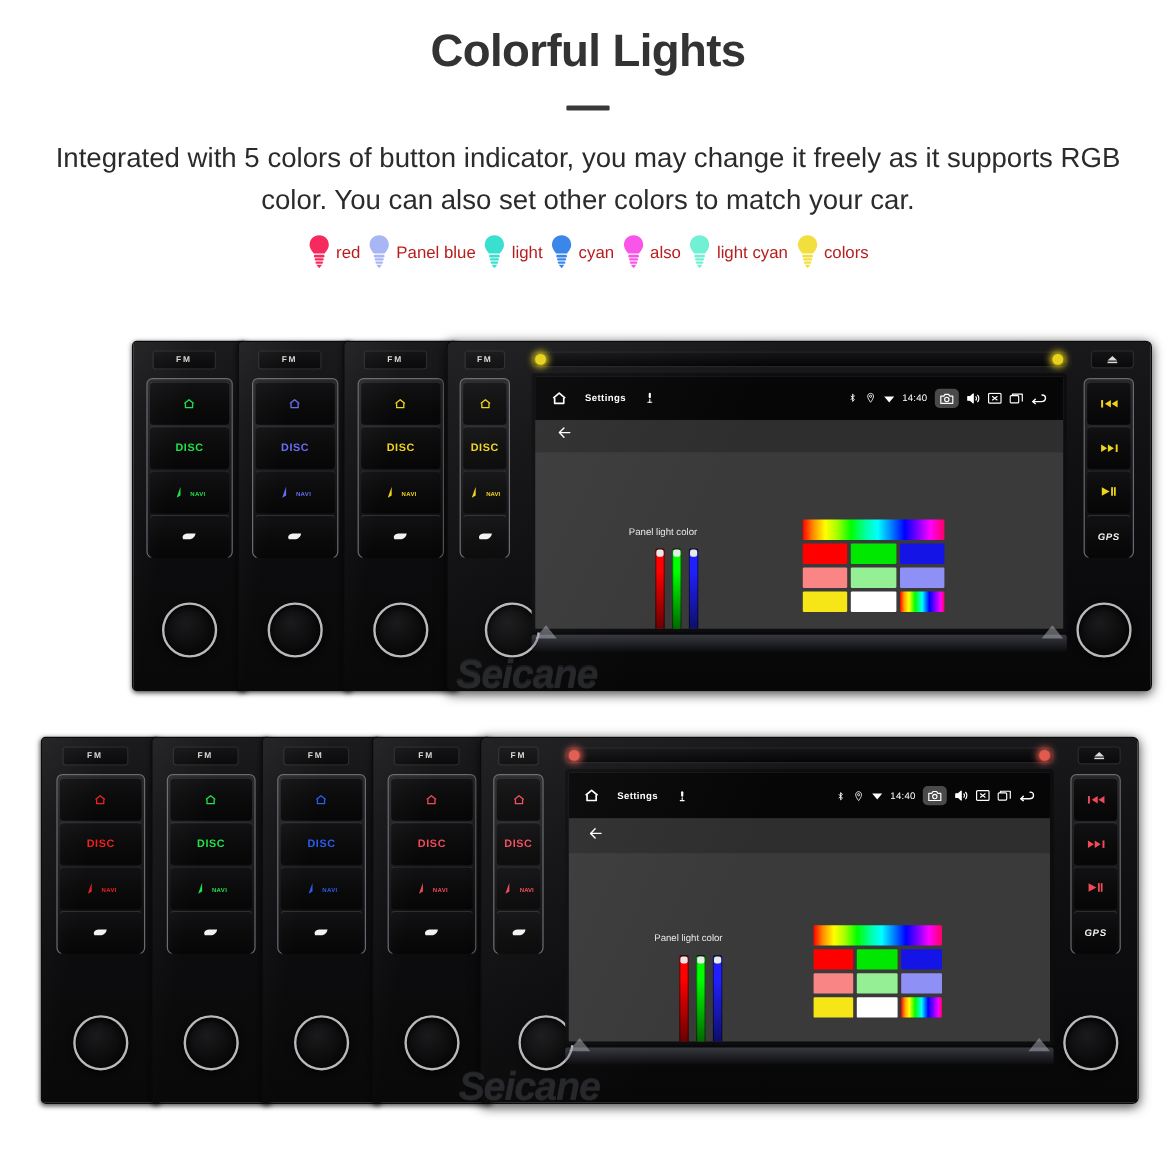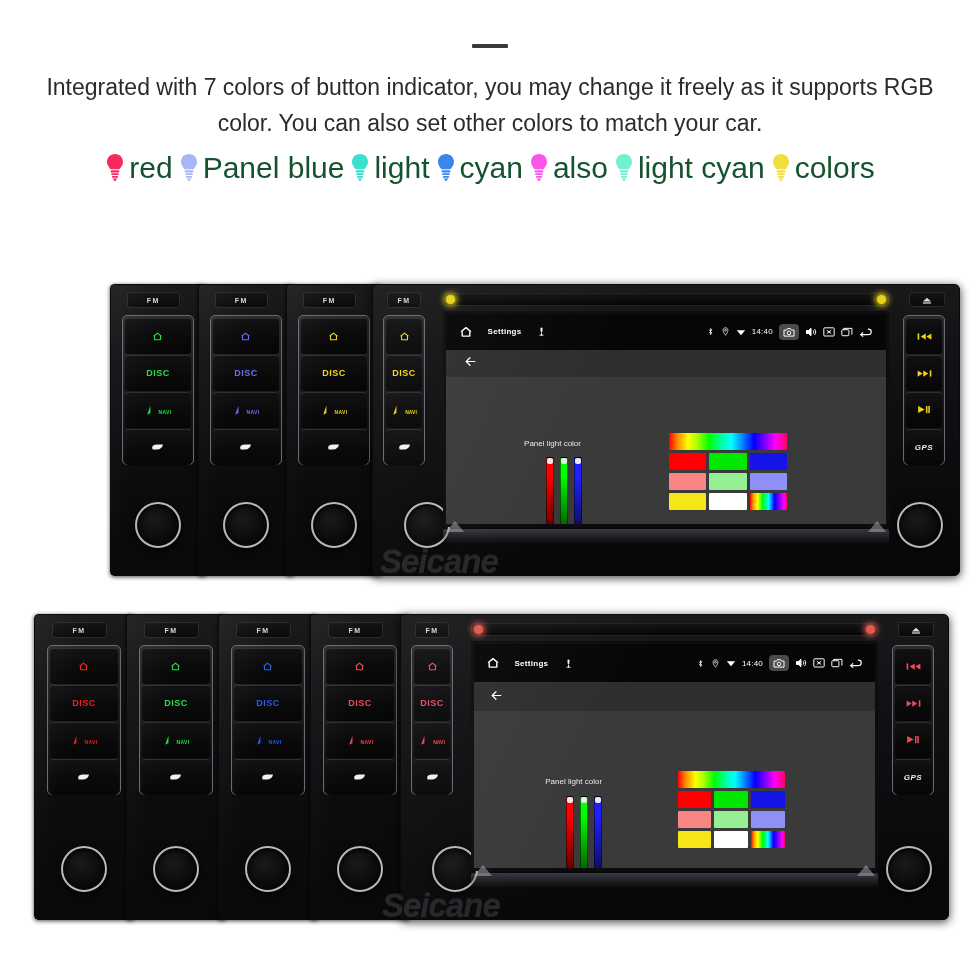--- a/index.html
+++ b/index.html
@@ -27,21 +27,21 @@
     text-align: center;
   }
 
   
   .legend {
     margin: 10px auto 0 auto; width: 940px;
     display: flex; align-items: center; justify-content: center;
     gap: 6px;
   }
   .legend-item { display: flex; align-items: center; gap: 4px; }
-  .legend-label { font-size: 30px; color: #14532d; white-space: nowrap; }
+  .legend-label { font-size: 14px; color: #b91c1c; white-space: nowrap; }
   .bulb { width: 20px; height: 30px; display:block; }
 
   
   .group { position: absolute; }
   .group-top { left: 110px; top: 284px; width: 765px; height: 295px; }
   .group-bottom { left: 34px; top: 614px; width: 915px; height: 312px; }
 
   
   .side-unit {
     position: absolute; top: 0;
@@ -214,22 +214,23 @@
     border-left:9px solid transparent; border-right:9px solid transparent;
     border-bottom:11px solid rgba(190,195,205,.45);
   }
 </style>
 </head>
 <body>
 
 <div class="page">
 
   <div class="header">
+    <div class="title">Colorful Lights</div>
     <div class="divider"></div>
-    <div class="subtitle">Integrated with 7 colors of button indicator, you may change it freely as it supports RGB color. You can also set other colors to match your car.</div>
+    <div class="subtitle">Integrated with 5 colors of button indicator, you may change it freely as it supports RGB color. You can also set other colors to match your car.</div>
   </div>
 
   <div class="legend" id="legend">
       <div class="legend-item">
         <span>
           <svg class="bulb" viewBox="0 0 20 30">
             <path d="M10 1 C5.2 1 2 4.6 2 9 C2 12.2 4.2 14.3 5.4 16.3 L14.6 16.3 C15.8 14.3 18 12.2 18 9 C18 4.6 14.8 1 10 1 Z" fill="#f72a5e"></path>
             <rect x="5.6" y="17.2" width="8.8" height="2.3" rx="1" fill="#f72a5e"></rect>
             <rect x="6.2" y="20.3" width="7.6" height="1.8" rx="0.9" fill="#f72a5e"></rect>
             <rect x="6.8" y="22.9" width="6.4" height="1.8" rx="0.9" fill="#f72a5e"></rect>

